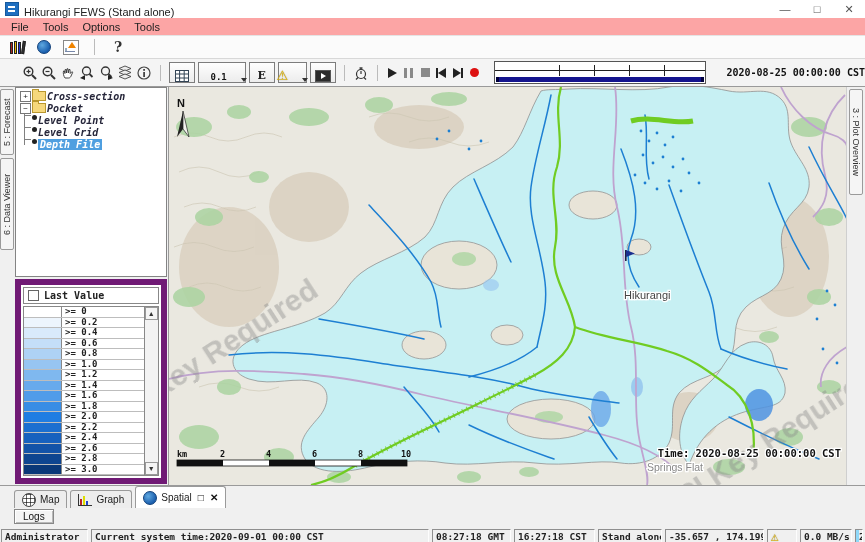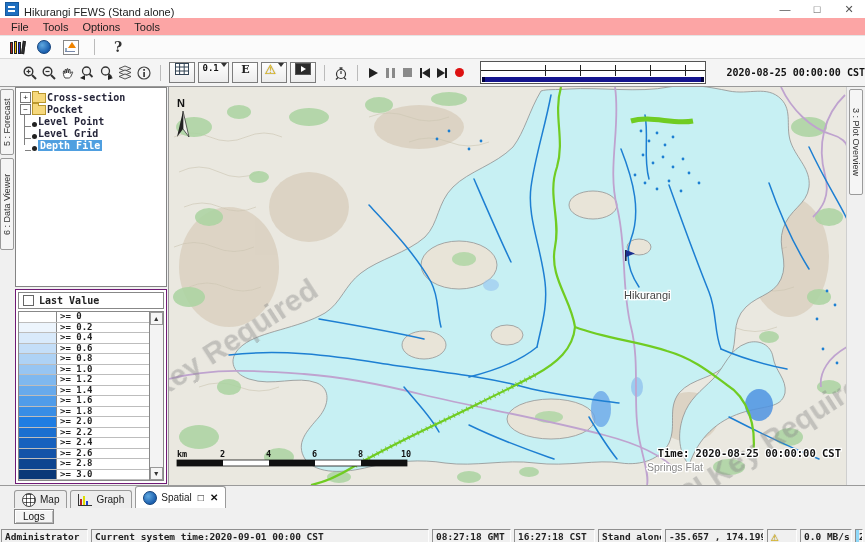--- a/index.html
+++ b/index.html
@@ -13,22 +13,22 @@
   .title-text{font-size:11px;color:#222;margin-top:6px;}
   .win-controls{margin-left:auto;display:flex;}
   .win-btn{width:32px;text-align:center;color:#555;font-size:11px;line-height:17px;}
   .menubar{height:17px;display:flex;align-items:center;padding-left:4px;border-bottom:1px solid #e4e4e4;background:#fca5a5;}
   .menu-item{padding:0 7px;color:#222;}
   
   .toolbar1{height:22px;display:flex;align-items:center;gap:9px;padding-left:8px;background:#fbfbfb;border-bottom:1px solid #d8d8d8;}
   .toolbar2{height:27px;display:flex;align-items:center;gap:3px;padding-left:22px;background:#f4f4f4;border-bottom:1px solid #9a9a9a;}
   .tsep{width:1px;height:16px;background:#bbb;margin:0 5px;}
   .ticon{display:flex;align-items:center;justify-content:center;width:18px;height:18px;}
-  .tbtn{display:flex;align-items:flex-start;justify-content:center;height:19px;min-width:20px;
-    border:1px solid #7d7d7d;background:linear-gradient(#fefefe,#ececec);gap:2px;padding:0 2px;}
+  .tbtn{display:flex;align-items:flex-end;justify-content:center;height:19px;min-width:20px;
+    border:1px solid #7d7d7d;background:linear-gradient(#fefefe,#ececec);gap:14px;padding:0 2px;}
   .caret{width:0;height:0;border-left:3px solid transparent;border-right:3px solid transparent;border-top:4px solid #333;}
   .bluedot{width:6px;height:6px;border-radius:50%;background:#1440c8;}
   .lblE{font:bold 11px "DejaVu Sans Serif","DejaVu Serif",serif;color:#222;}
   .warn-glyph{color:#f4c400;text-shadow:0 0 1px #555;font-size:13px;line-height:13px;}
   .help-q{font:bold 14px "DejaVu Serif",serif;color:#333;}
   
   .i-play{width:0;height:0;border-left:9px solid #222;border-top:5px solid transparent;border-bottom:5px solid transparent;}
   .i-pause{display:flex;gap:3px;}
   .i-pause i{width:3px;height:10px;background:#8a8a8a;}
   .i-stop{width:9px;height:9px;background:#8a8a8a;}
@@ -48,33 +48,33 @@
   .content{display:flex;height:398px;}
   .lstrip{width:14px;background:#f0f0f0;display:flex;flex-direction:column;align-items:center;padding-top:2px;gap:3px;}
   .rstrip{width:18px;background:#f0f0f0;display:flex;flex-direction:column;align-items:center;padding-top:2px;border-left:1px solid #cfcfcf;}
   .vtab{writing-mode:vertical-rl;font-size:9px;color:#333;background:#f5f5f5;border:1px solid #9a9a9a;
     display:flex;align-items:center;justify-content:center;width:12px;border-radius:2px;}
   .vtab.flip{transform:rotate(180deg);}
   .left-panel{width:154px;display:flex;flex-direction:column;background:#f0f0f0;}
   
   .tree-panel{height:204px;border:1px solid #848484;background:#fff;margin:0 1px;overflow:hidden;}
   .tree{position:relative;padding:3px 2px 0 4px;font:bold 10px "DejaVu Sans Mono",monospace;color:#26263a;}
-  .trow{display:flex;align-items:flex-end;height:12px;gap:1px;}
+  .trow{display:flex;align-items:flex-start;height:12px;gap:1px;font-style:italic;}
   .expander{width:9px;height:9px;border:1px solid #777;background:#fff;display:flex;align-items:center;justify-content:center;font:8px/7px "Liberation Sans",sans-serif;color:#222;flex:none;}
   .exp-plus:before{content:"+";}
   .exp-minus:before{content:"\2212";}
   .folder-icon{width:12px;height:8px;background:#f6d87c;border:1px solid #b9972f;position:relative;flex:none;}
   .folder-icon:before{content:"";position:absolute;left:-1px;top:-3px;width:5px;height:2px;background:#f6d87c;border:1px solid #b9972f;border-bottom:none;}
   .vline{position:absolute;left:8px;top:26px;height:31px;border-left:1px solid #808080;}
   .hstub{width:6px;height:1px;background:#808080;margin-left:5px;flex:none;}
   .bullet{width:5px;height:5px;border-radius:50%;background:#222;flex:none;}
   .tlabel{white-space:nowrap;}
   .tlabel.sel{background:#4f9fe0;color:#fff;padding:0 2px;}
   
-  .legend-panel{flex:1;border:1px solid #701a75;background:#fff;margin:2px 1px 1px 1px;display:flex;flex-direction:column;padding:2px;}
+  .legend-panel{flex:1;border:6px solid #701a75;background:#fff;margin:2px 1px 1px 1px;display:flex;flex-direction:column;padding:2px;}
   .legend-header{height:15px;border:1px solid #888;display:flex;align-items:center;gap:5px;padding-left:4px;
     font:bold 10px "DejaVu Sans Mono",monospace;color:#222;margin-bottom:2px;}
   .checkbox{width:9px;height:9px;border:1px solid #666;background:#fff;flex:none;}
   .legend-table{flex:1;border:1px solid #888;display:flex;overflow:hidden;}
   .lrows{flex:1;display:flex;flex-direction:column;}
   .lrow{display:flex;height:10.5px;box-sizing:border-box;border-bottom:1px solid #bdbdbd;flex:none;}
   .lswatch{width:38px;border-right:1px solid #888;box-sizing:border-box;flex:none;}
   .llabel{flex:1;font:bold 9px/9px "DejaVu Sans Mono",monospace;color:#222;padding-left:3px;}
   .sbar{width:13px;border-left:1px solid #888;background:#ececec;display:flex;flex-direction:column;}
   .sb-btn{height:13px;border:1px solid #999;background:#f5f5f5;font-size:7px;line-height:11px;text-align:center;color:#333;box-sizing:border-box;}

